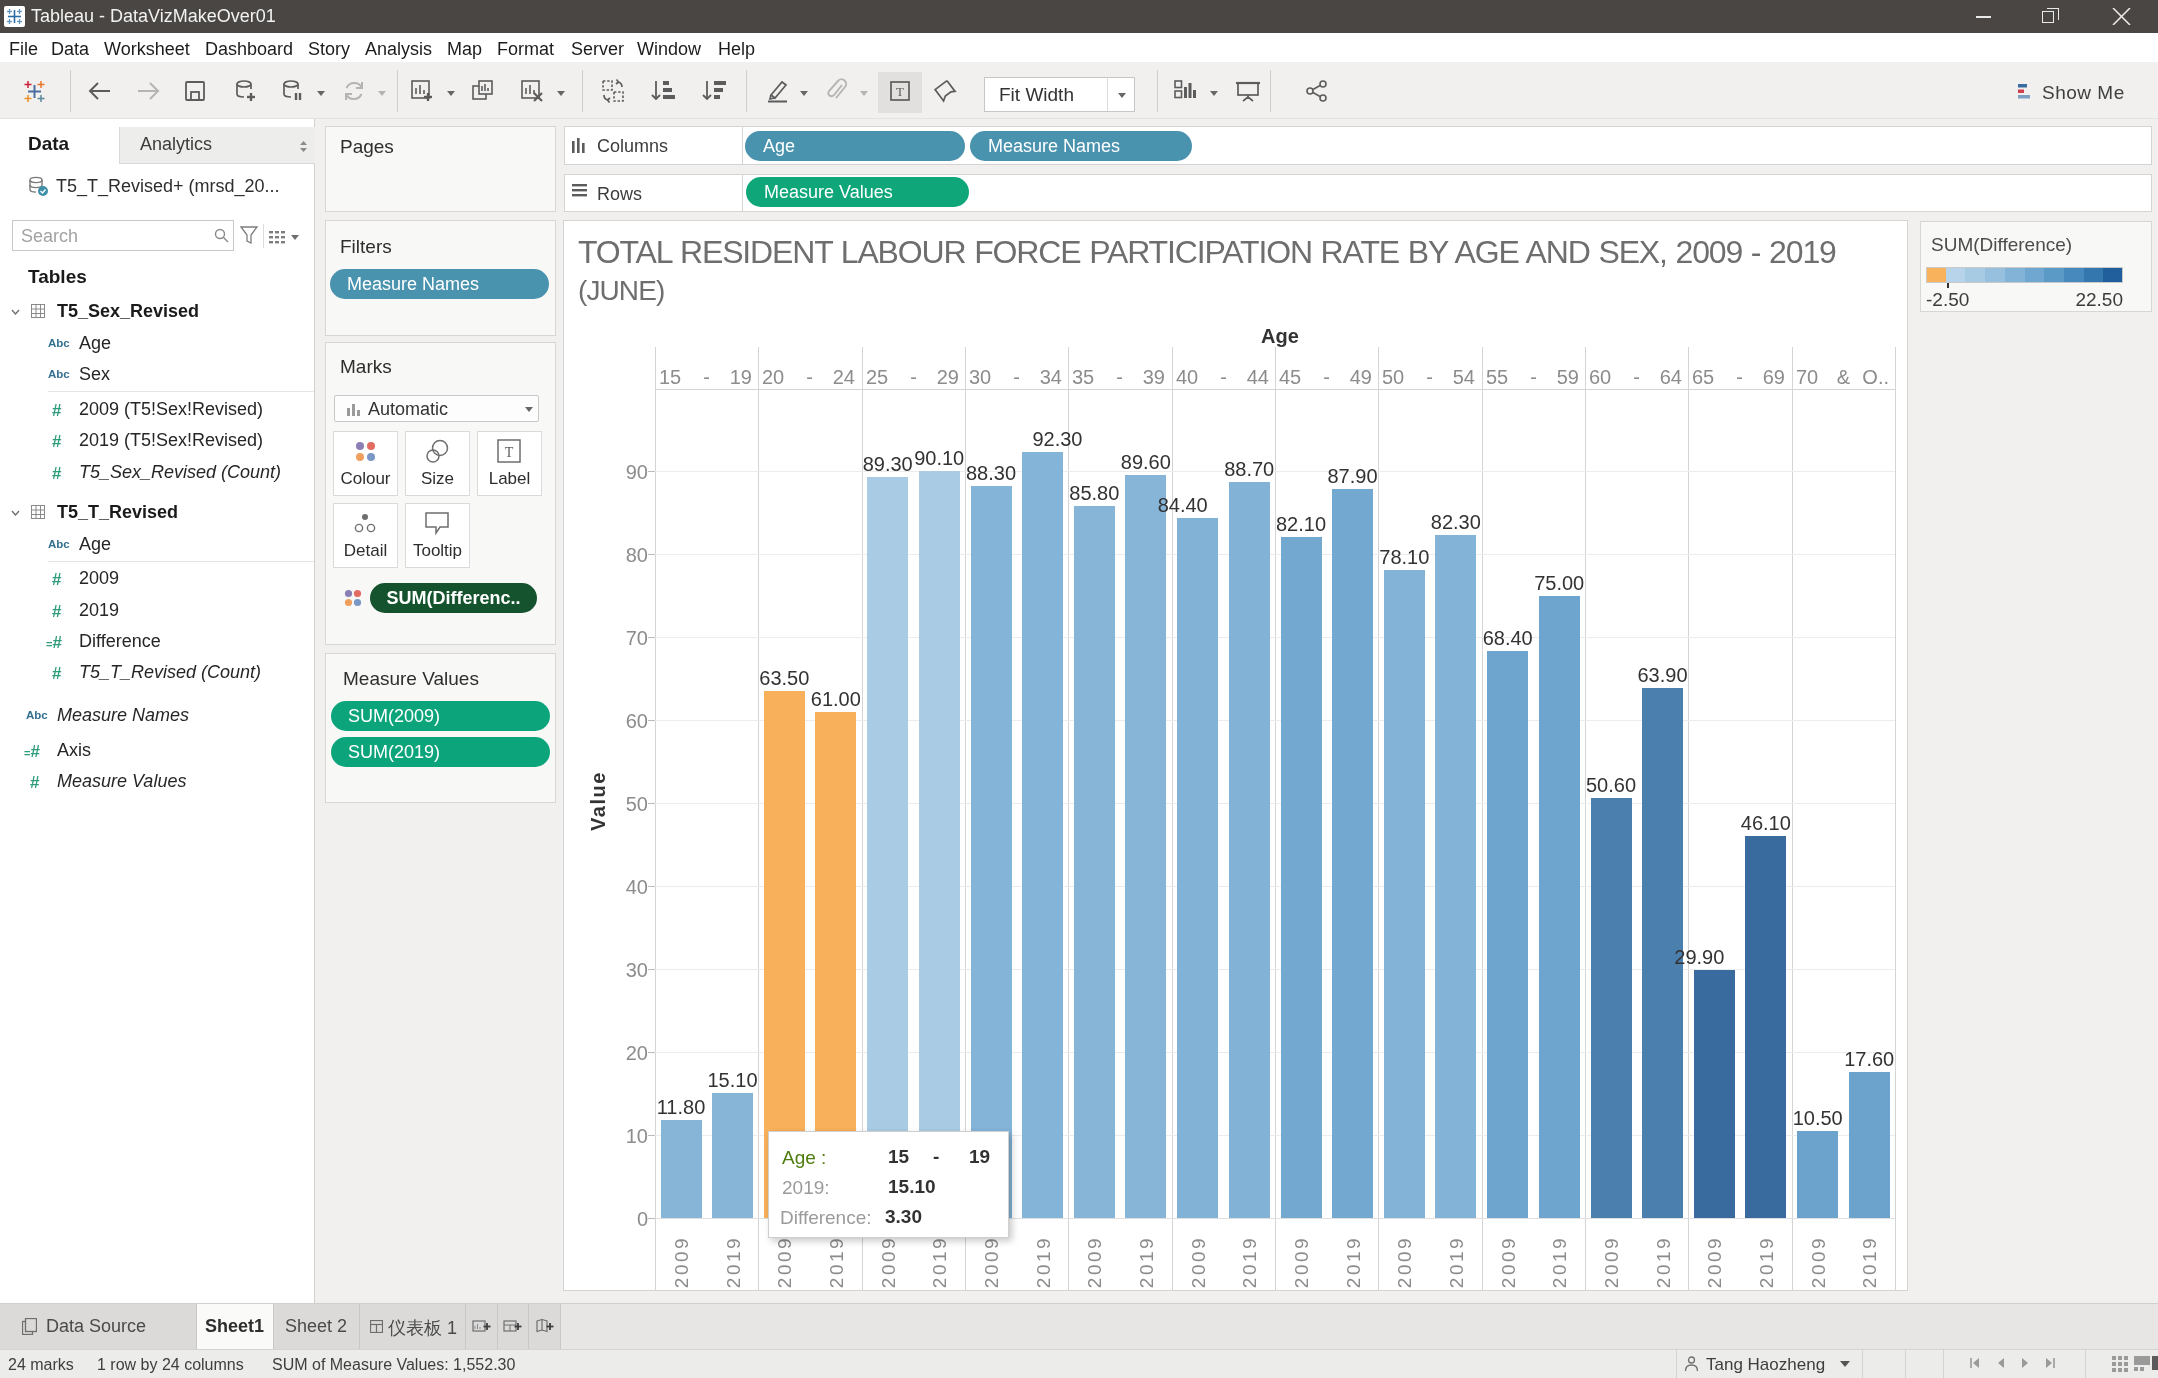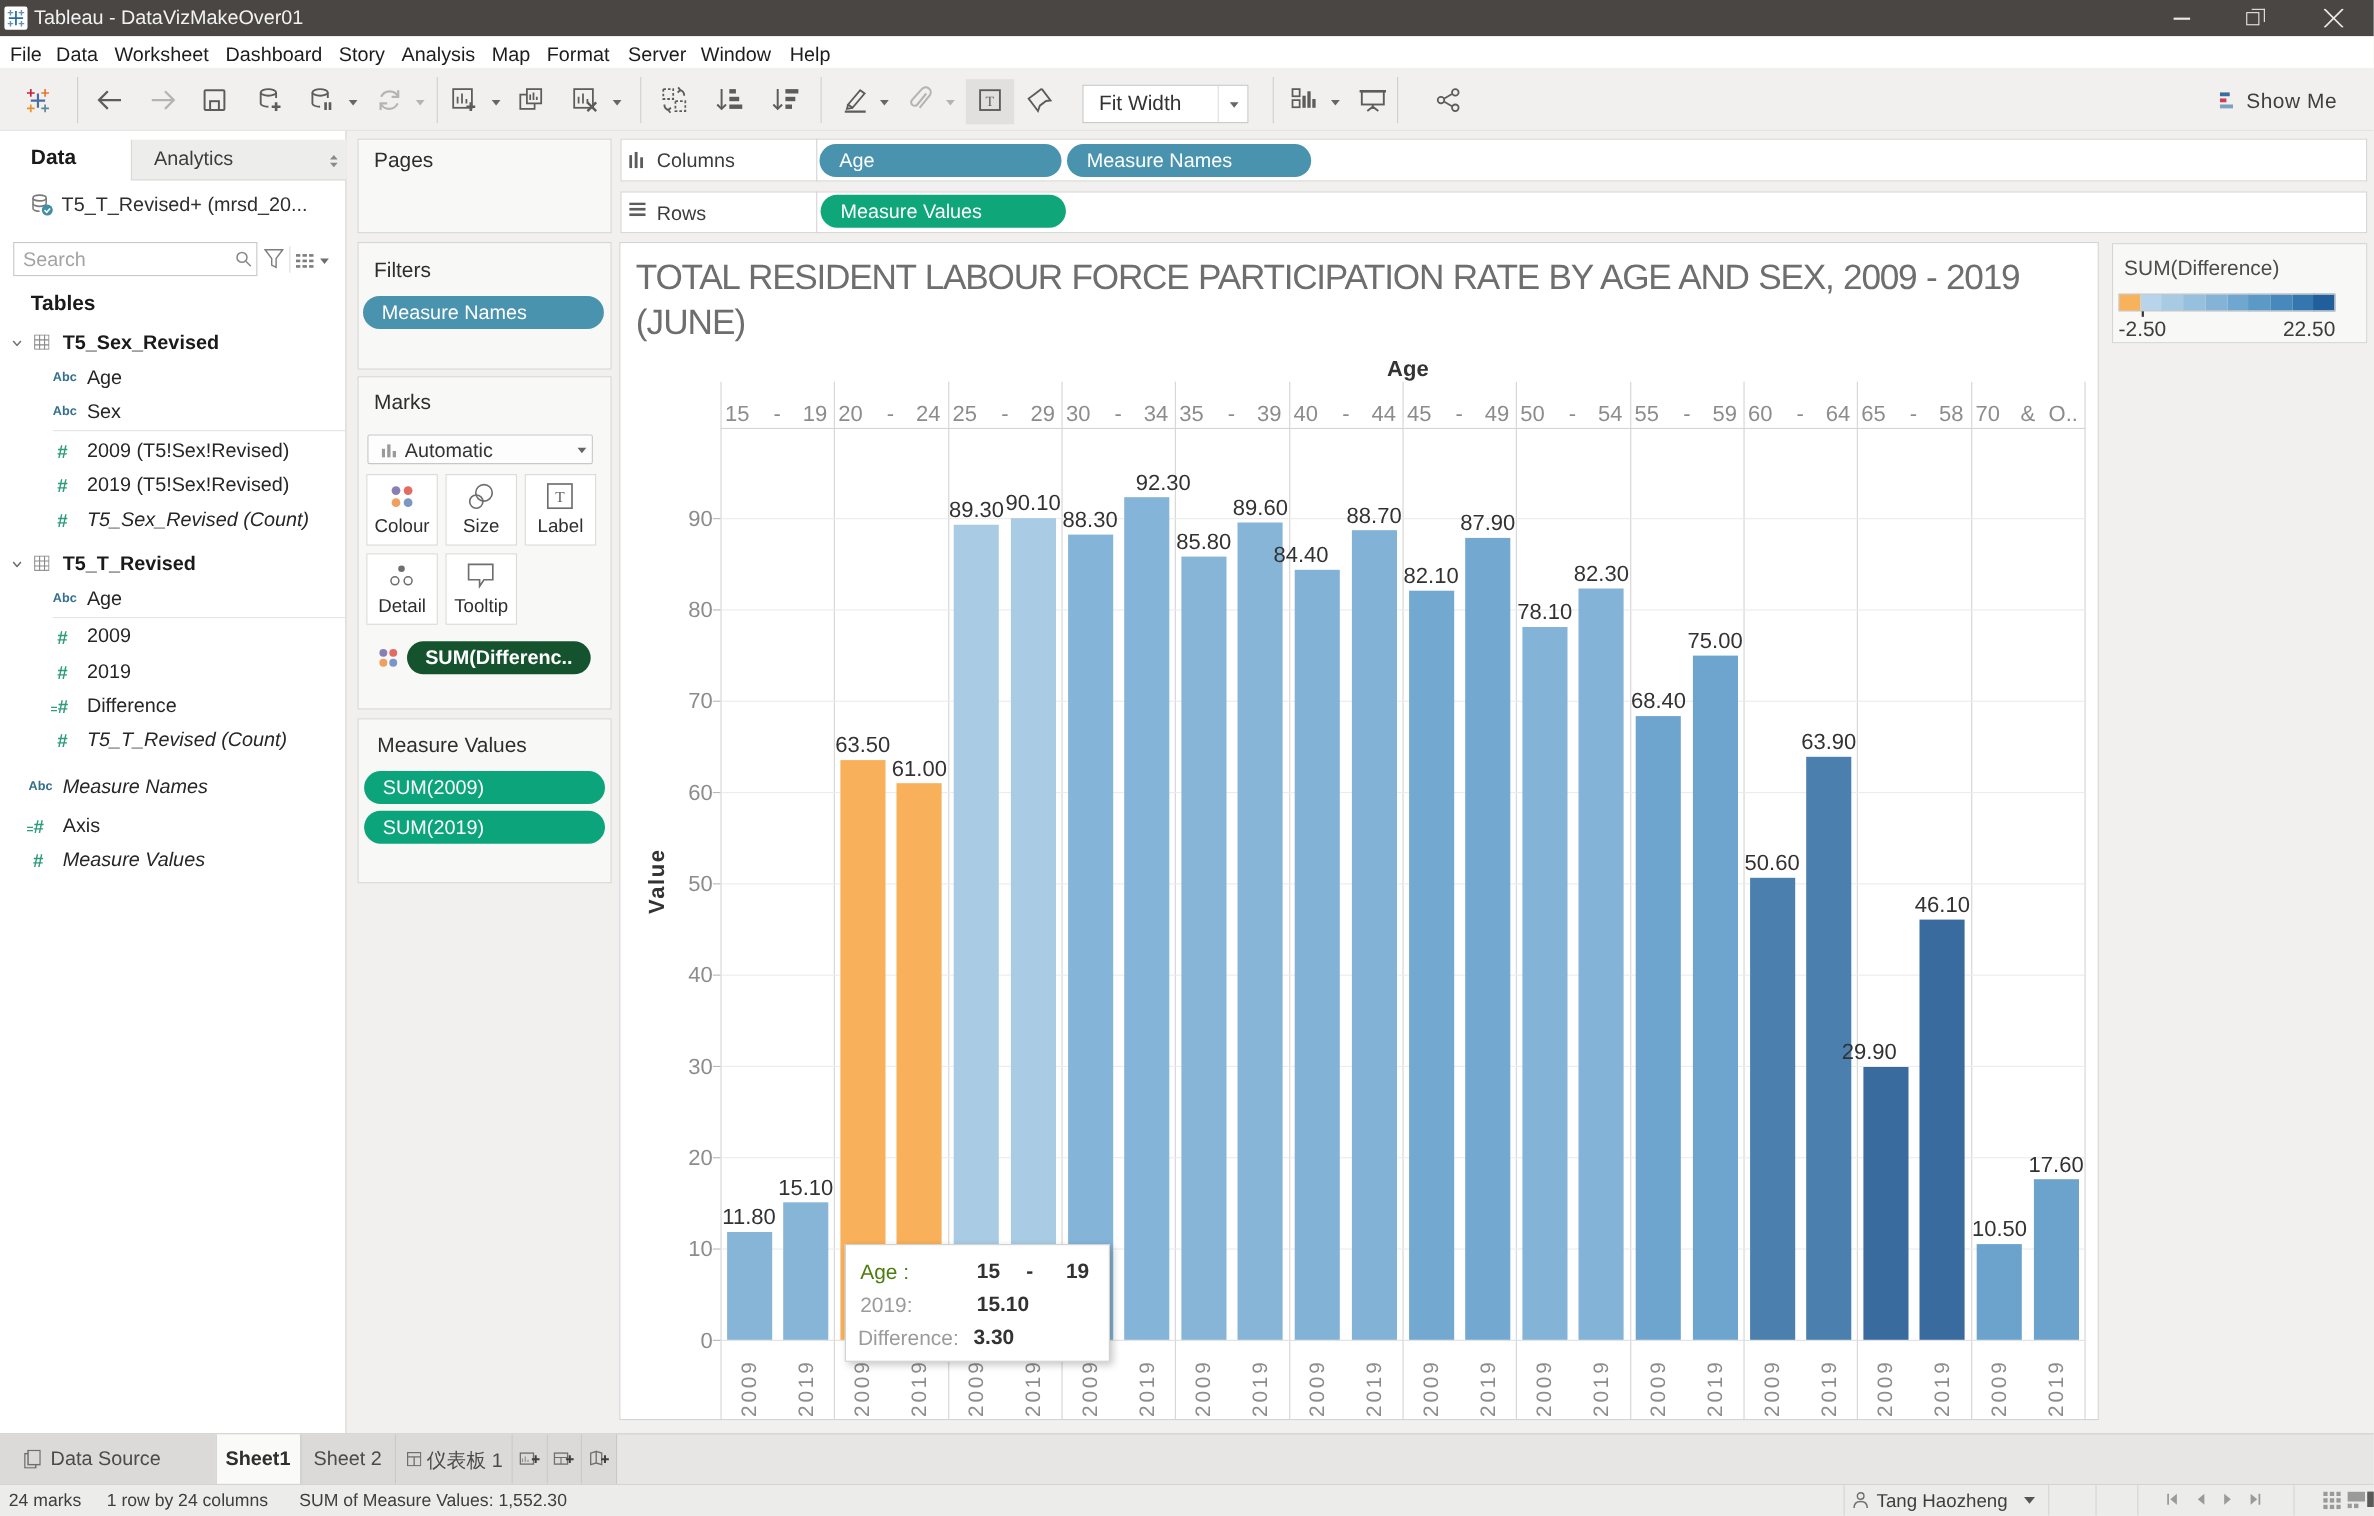--- a/index.html
+++ b/index.html
@@ -527,21 +527,21 @@
         <rect x="0" y="10" width="15" height="2.4"></rect>
       </g>
     </svg>
   </div>
 <div class="abs" style="left:597px;top:184px;font-size:18px;color:#3c3c3c;">Rows</div>
 <div class="pill" style="left:745px;top:131px;width:220px;background:#4a93af;padding-left:18px;">Age</div>
 <div class="pill" style="left:970px;top:131px;width:222px;background:#4a93af;padding-left:18px;">Measure Names</div>
 <div class="pill" style="left:746px;top:177px;width:223px;background:#0fa77a;padding-left:18px;">Measure Values</div>
 <div class="abs" style="left:563px;top:220px;width:1345px;height:1071px;background:#fff;border:1px solid #d4d4d4;"></div>
 <div class="abs" style="left:578px;top:234px;white-space:nowrap;font-size:32px;color:#6e6e6e;letter-spacing:-1.15px;word-spacing:1px;">TOTAL RESIDENT LABOUR FORCE PARTICIPATION RATE BY AGE AND SEX, 2009 - 2019</div>
-<div class="abs" style="left:578px;top:275px;white-space:nowrap;font-size:32px;color:#6e6e6e;letter-spacing:-0.9px;">(JUNE)</div>
+<div class="abs" style="left:578px;top:275px;white-space:nowrap;font-size:28px;color:#6e6e6e;letter-spacing:-0.9px;">(JUNE)</div>
 <div class="abs" style="left:1261px;top:325px;font-size:20px;font-weight:bold;color:#333;">Age</div>
 <div class="abs" style="left:655.0px;top:347px;width:1px;height:42px;background:#d4d4d4;"></div>
 <div class="abs" style="left:655.0px;top:389px;width:1px;height:902px;background:#d4d4d4;"></div>
 <div class="abs" style="left:758.3px;top:347px;width:1px;height:42px;background:#d4d4d4;"></div>
 <div class="abs" style="left:758.3px;top:389px;width:1px;height:902px;background:#d4d4d4;"></div>
 <div class="abs" style="left:861.7px;top:347px;width:1px;height:42px;background:#d4d4d4;"></div>
 <div class="abs" style="left:861.7px;top:389px;width:1px;height:902px;background:#d4d4d4;"></div>
 <div class="abs" style="left:965.0px;top:347px;width:1px;height:42px;background:#d4d4d4;"></div>
 <div class="abs" style="left:965.0px;top:389px;width:1px;height:902px;background:#d4d4d4;"></div>
 <div class="abs" style="left:1068.3px;top:347px;width:1px;height:42px;background:#d4d4d4;"></div>
@@ -588,21 +588,21 @@
 <div class="abs" style="left:1378px;top:366px;width:103px;text-align:center;font-size:20px;color:#8c8c8c;">-</div>
 <div class="abs" style="left:1378px;top:366px;width:97px;text-align:right;font-size:20px;color:#8c8c8c;">54</div>
 <div class="abs" style="left:1486px;top:366px;font-size:20px;color:#8c8c8c;">55</div>
 <div class="abs" style="left:1482px;top:366px;width:103px;text-align:center;font-size:20px;color:#8c8c8c;">-</div>
 <div class="abs" style="left:1482px;top:366px;width:97px;text-align:right;font-size:20px;color:#8c8c8c;">59</div>
 <div class="abs" style="left:1589px;top:366px;font-size:20px;color:#8c8c8c;">60</div>
 <div class="abs" style="left:1585px;top:366px;width:103px;text-align:center;font-size:20px;color:#8c8c8c;">-</div>
 <div class="abs" style="left:1585px;top:366px;width:97px;text-align:right;font-size:20px;color:#8c8c8c;">64</div>
 <div class="abs" style="left:1692px;top:366px;font-size:20px;color:#8c8c8c;">65</div>
 <div class="abs" style="left:1688px;top:366px;width:103px;text-align:center;font-size:20px;color:#8c8c8c;">-</div>
-<div class="abs" style="left:1688px;top:366px;width:97px;text-align:right;font-size:20px;color:#8c8c8c;">58</div>
+<div class="abs" style="left:1688px;top:366px;width:97px;text-align:right;font-size:20px;color:#8c8c8c;">69</div>
 <div class="abs" style="left:1796px;top:366px;font-size:20px;color:#8c8c8c;">70</div>
 <div class="abs" style="left:1792px;top:366px;width:103px;text-align:center;font-size:20px;color:#8c8c8c;">&amp;</div>
 <div class="abs" style="left:1792px;top:366px;width:97px;text-align:right;font-size:20px;color:#8c8c8c;">O..</div>
 <div class="abs" style="left:655px;top:1218.0px;width:1240px;height:1px;background:#e0e0e0;"></div>
 <div class="abs" style="left:648px;top:1218.0px;width:7px;height:1px;background:#b9b9b9;"></div>
 <div class="abs" style="left:586px;top:1208.0px;width:62px;text-align:right;font-size:20px;color:#8c8c8c;">0</div>
 <div class="abs" style="left:655px;top:1135.0px;width:1240px;height:1px;background:#ececec;"></div>
 <div class="abs" style="left:648px;top:1135.0px;width:7px;height:1px;background:#b9b9b9;"></div>
 <div class="abs" style="left:586px;top:1125.0px;width:62px;text-align:right;font-size:20px;color:#8c8c8c;">10</div>
 <div class="abs" style="left:655px;top:1052.1px;width:1240px;height:1px;background:#ececec;"></div>

